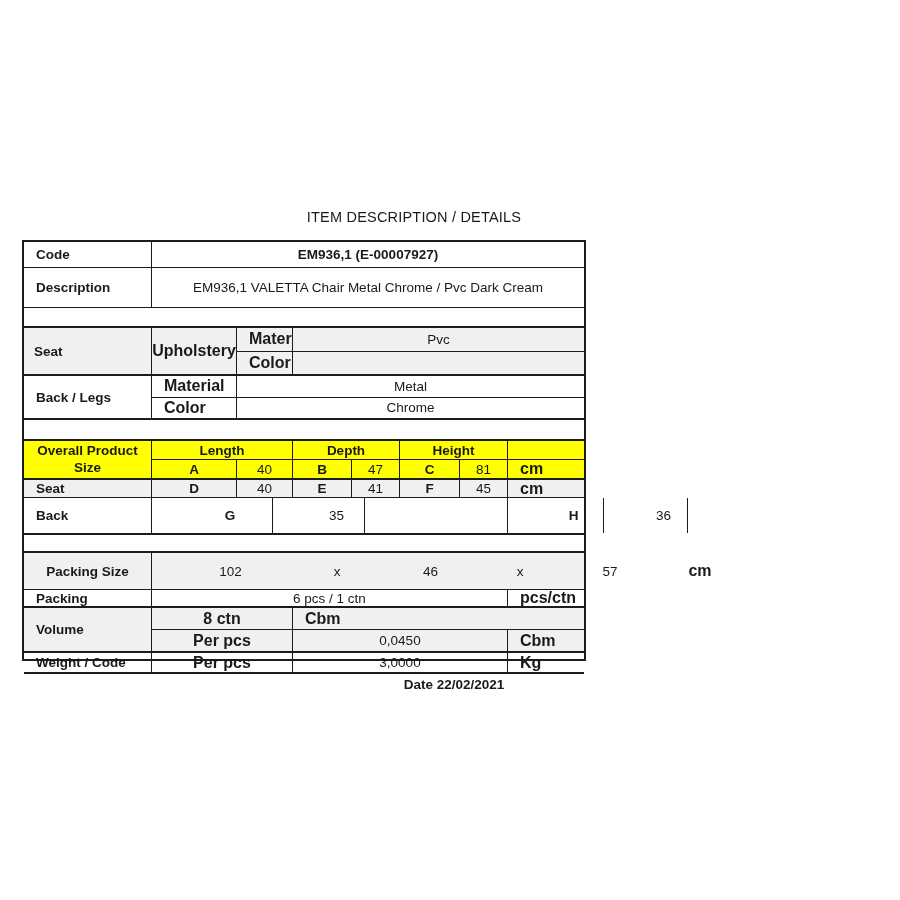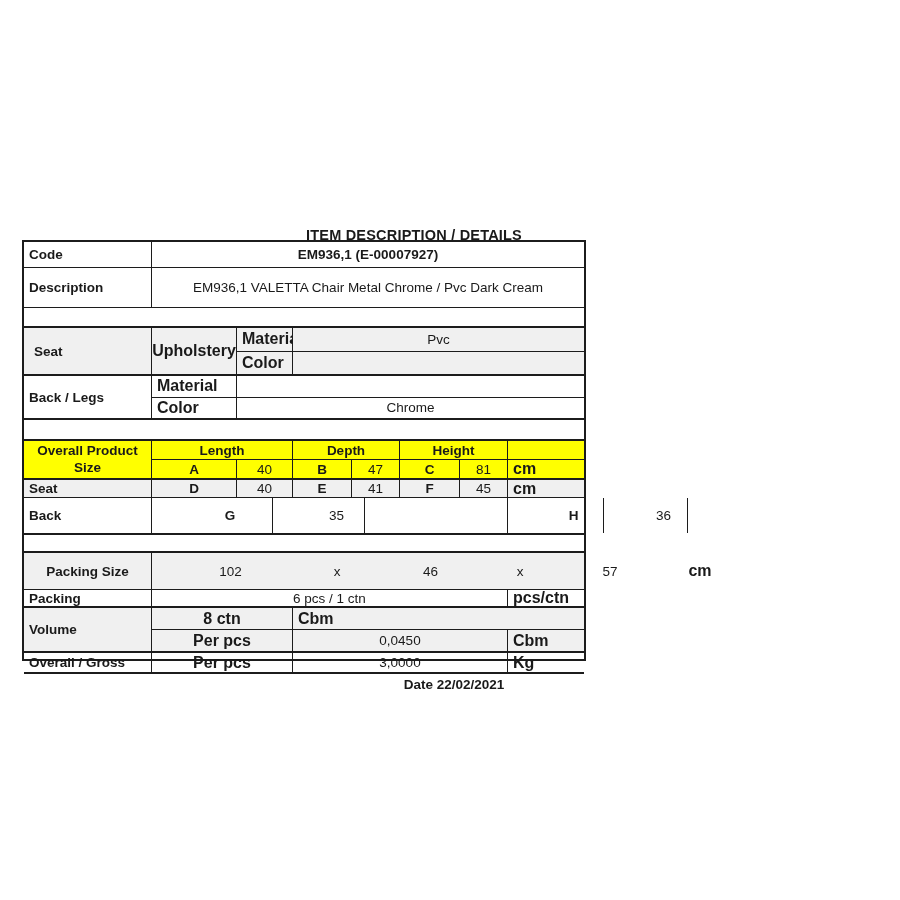--- a/index.html
+++ b/index.html
@@ -3,37 +3,37 @@
 <meta charset="utf-8">
 <style>
   * { margin:0; padding:0; box-sizing:border-box; }
   html,body { background:#fff; }
   body {
     width:900px; height:900px; position:relative;
     font-family:"Liberation Sans", sans-serif;
     color:#1a1a1a; font-size:13.5px;
   }
   .page-title {
-    position:absolute; top:227px; left:0; width:828px;
-    text-align:center; font-weight:bold; font-size:14.5px;
+    position:absolute; top:209px; left:0; width:828px;
+    text-align:center; font-weight:normal; font-size:14.5px;
     letter-spacing:0.2px;
   }
   .sheet {
     position:absolute; left:22px; top:240px;
     width:564px; height:421px;
     border:2px solid #1c1c1c; background:#fff;
   }
   .row { display:flex; width:100%; }
   .col { display:flex; flex-direction:column; flex:1; min-width:0; }
   .cell { display:flex; align-items:center; min-width:0; overflow:hidden; white-space:nowrap; }
   .br  { border-right:1px solid #1c1c1c; }
   .bb1 { border-bottom:1px solid #1c1c1c; }
   .bb2 { border-bottom:2px solid #1c1c1c; }
   .c { justify-content:center; text-align:center; }
-  .l { padding-left:5px; }
+  .l { padding-left:12px; }
   .b { font-weight:bold; }
   .sm { font-size:16px; }
   .grey { background:#f0f0f0; }
   .yellow { background:#ffff00; }
   .wrap { white-space:normal; line-height:1.25; }
   .w0 { width:128px; flex:none; }
   .w1 { width:85px;  flex:none; }
   .w2 { width:56px;  flex:none; }
   .w3 { width:59px;  flex:none; }
   .w4 { width:48px;  flex:none; }
@@ -81,20 +81,21 @@
         <div class="cell w2 br l b sm">Color</div>
       </div>
     </div>
   </div>
 
   <div class="row h44 bb2">
     <div class="cell w0 br l b">Back / Legs</div>
     <div class="col">
       <div class="row h21 bb1 fx">
         <div class="cell w1 br l b sm">Material</div>
+        <div class="cell fx c">Metal</div>
       </div>
       <div class="row fx">
         <div class="cell w1 br l b sm">Color</div>
         <div class="cell fx c">Chrome</div>
       </div>
     </div>
   </div>
 
   <div class="row h21 bb2"></div>
 
@@ -168,21 +169,21 @@
       </div>
       <div class="row fx">
         <div class="cell w12 br c b sm">Per pcs</div>
         <div class="cell w3456 br c">0,0450</div>
         <div class="cell fx l b sm">Cbm</div>
       </div>
     </div>
   </div>
 
   <div class="row h21 bb2">
-    <div class="cell w0 br l b">Overall / Gross</div>
+    <div class="cell w0 br l b">Weight / Code</div>
     <div class="cell w12 br c b sm">Per pcs</div>
     <div class="cell w3456 br c">3,0000</div>
     <div class="cell fx l b sm">Kg</div>
   </div>
 
   <div class="row h21">
     <div class="cell date-cell b">Date 22/02/2021</div>
   </div>
 
 </div>

